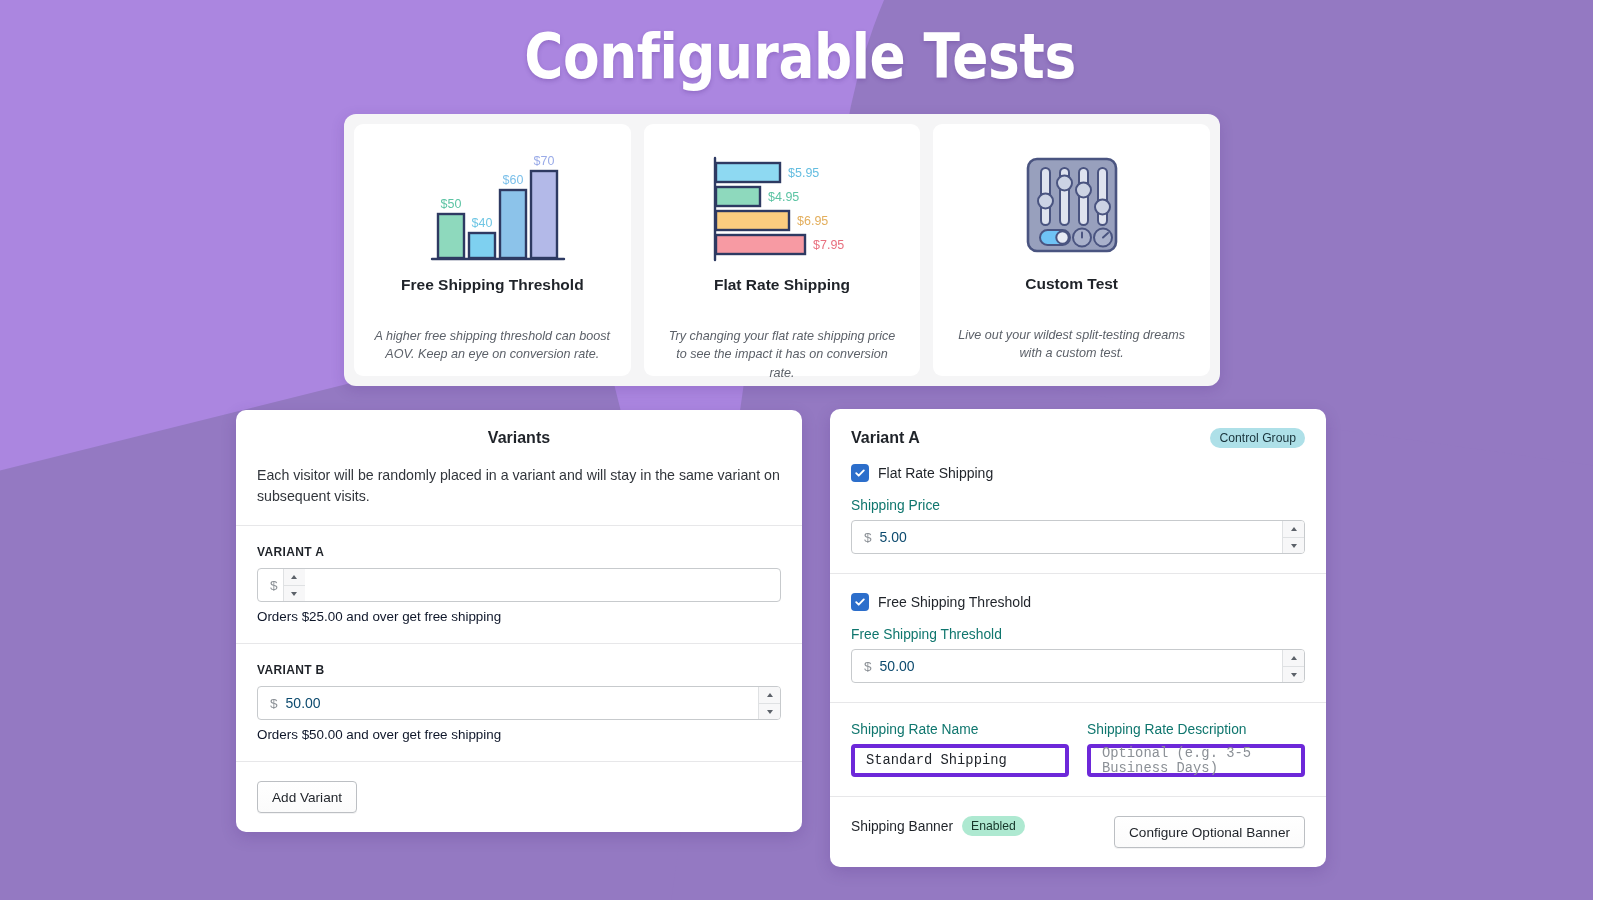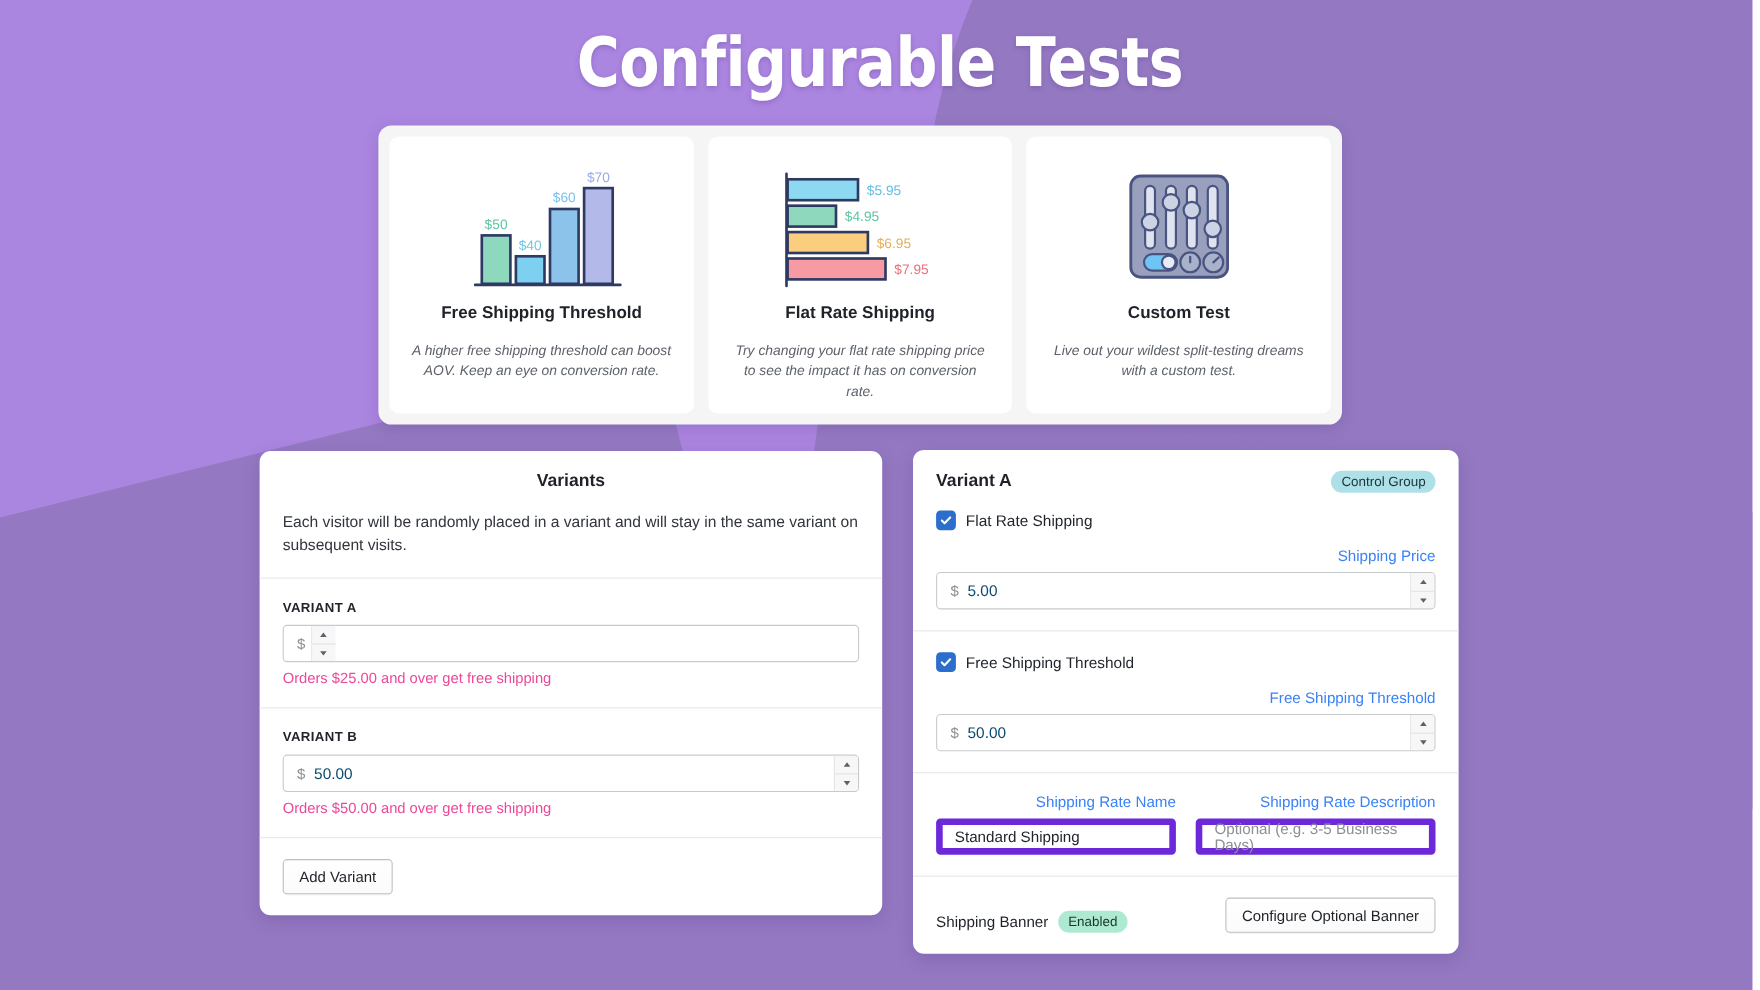--- a/index.html
+++ b/index.html
@@ -103,21 +103,21 @@
     justify-content: center;
   }
   .test-card-title {
     font-size: 15.5px;
     font-weight: bold;
     color: #1f2329;
     margin-top: 6px;
     text-align: center;
   }
   .test-card-desc {
-    margin-top: 16px;
+    margin-top: 33px;
     font-size: 12.6px;
     font-style: italic;
     color: #5c6169;
     text-align: center;
     line-height: 1.45;
     max-width: 238px;
   }
 
   
   .panel {
@@ -153,28 +153,27 @@
 
   .field-label-caps {
     font-size: 12px;
     font-weight: bold;
     letter-spacing: 0.35px;
     color: #1f2329;
     margin-bottom: 9px;
   }
   .field-label {
     font-size: 13.8px;
-    color: #3b82f6;
+    color: #0f766e;
     margin-bottom: 7px;
-    text-align: right;
   }
   .field-help {
     margin-top: 7px;
     font-size: 13.4px;
-    color: #ec4899;
+    color: #0f172a;
   }
 
   
   .money-input {
     display: flex;
     align-items: stretch;
     height: 34px;
     border: 1px solid #c7cacd;
     border-radius: 4px;
     background: #fff;
@@ -219,28 +218,29 @@
   .tri-down {
     width: 0; height: 0;
     border-left: 3.5px solid transparent;
     border-right: 3.5px solid transparent;
     border-top: 4px solid #5c6169;
   }
 
   
   .text-input {
     height: 33px;
-    border: 6px solid #6d28d9;
+    border: 4px solid #6d28d9;
     border-radius: 4px;
     background: #fff;
     display: flex;
     align-items: center;
     padding: 0 11px;
     font-size: 13.8px;
     color: #1f2329;
+    font-family: Liberation Mono, monospace;
   }
   .text-input.placeholder { color: #8b9096; }
 
   
   .btn {
     display: inline-flex;
     align-items: center;
     justify-content: center;
     height: 32px;
     padding: 0 14px;
@@ -290,21 +290,21 @@
 
   
   .two-col {
     display: flex;
     gap: 18px;
   }
   .two-col > div { flex: 1 1 0; }
 
   .row-between {
     display: flex;
-    align-items: flex-end;
+    align-items: flex-start;
     justify-content: space-between;
   }
   .inline-label {
     display: flex;
     align-items: center;
     gap: 9px;
     font-size: 13.8px;
     color: #1f2329;
   }
 </style>

